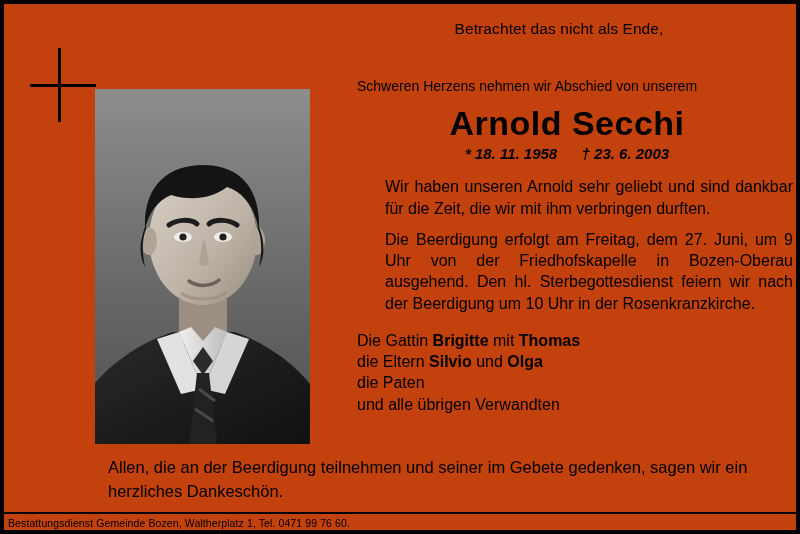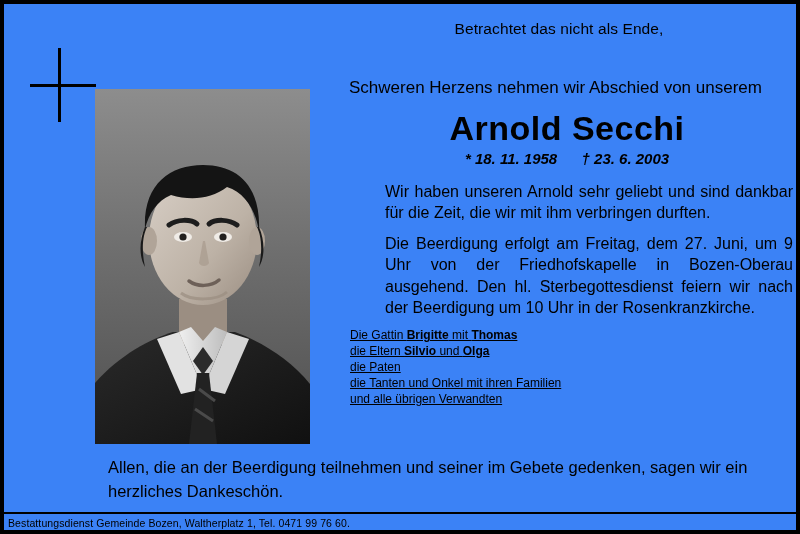--- a/index.html
+++ b/index.html
@@ -9,21 +9,21 @@
   }
   body {
     width: 800px; height: 534px;
     font-family: "Liberation Sans", sans-serif;
     color: #000000;
     overflow: hidden;
   }
   .obituary {
     position: relative;
     width: 800px; height: 534px;
-    background: #3b82f6;
+    background: #c2410c;
     border: 4px solid #000000;
   }
   
   .epitaph {
     position: absolute;
     left: 330px;
     top: 14px;
     width: 450px;
     text-align: center;
     font-size: 15.5px;
@@ -62,25 +62,25 @@
   }
   .portrait svg { display: block; }
   
   .body-col {
     position: absolute;
     left: 337px;
     top: 72px;
     width: 452px;
   }
   .lead {
-    font-size: 17px;
+    font-size: 14px;
     line-height: 1.45;
     text-align: justify;
     text-align-last: left;
-    margin: 0 0 8px 8px;
+    margin: 0 0 8px 16px;
   }
   .name {
     font-size: 34px;
     font-weight: bold;
     text-align: center;
     letter-spacing: 0.5px;
     margin: 8px 0 2px 0;
     white-space: nowrap;
   }
   .dates {
@@ -95,24 +95,23 @@
     font-size: 16px;
     line-height: 1.33;
     margin: 0 0 10px 0;
   }
   .para.justify {
     text-align: justify;
     text-align-last: left;
     margin-left: 44px;
   }
   .family {
-    font-size: 12px;
+    font-size: 16px;
     line-height: 1.33;
-    margin: 9px;
-    text-decoration: underline;
+    margin: 16px;
   }
   .family b { font-weight: bold; }
   
   .closing {
     position: absolute;
     left: 104px;
     top: 452px;
     width: 700px;
     font-size: 16.5px;
     line-height: 1.45;
@@ -225,21 +224,20 @@
     <p class="para justify">Die Beerdigung erfolgt am Freitag, dem 27. Juni, um 9 Uhr von der Friedhofskapelle in Bozen-Oberau ausgehend. Den hl. Sterbegottesdienst feiern wir nach der Beerdigung um 10 Uhr in der Rosenkranzkirche.</p>
 
     <div class="family">
       <div>
         <span>Die Gattin </span><b>Brigitte</b><span> mit </span><b>Thomas</b>
       </div>
       <div>
         <span>die Eltern </span><b>Silvio</b><span> und </span><b>Olga</b>
       </div>
       <div>die Paten</div>
-      <div>die Tanten und Onkel mit ihren Familien</div>
       <div>und alle übrigen Verwandten</div>
     </div>
   </div>
 
   <div class="closing">Allen, die an der Beerdigung teilnehmen und seiner im Gebete gedenken, sagen wir ein herzliches Dankeschön.</div>
 
   <div class="footer-rule"></div>
   <div class="imprint">Bestattungsdienst Gemeinde Bozen, Waltherplatz 1, Tel. 0471 99 76 60.</div>
 
 </div>

